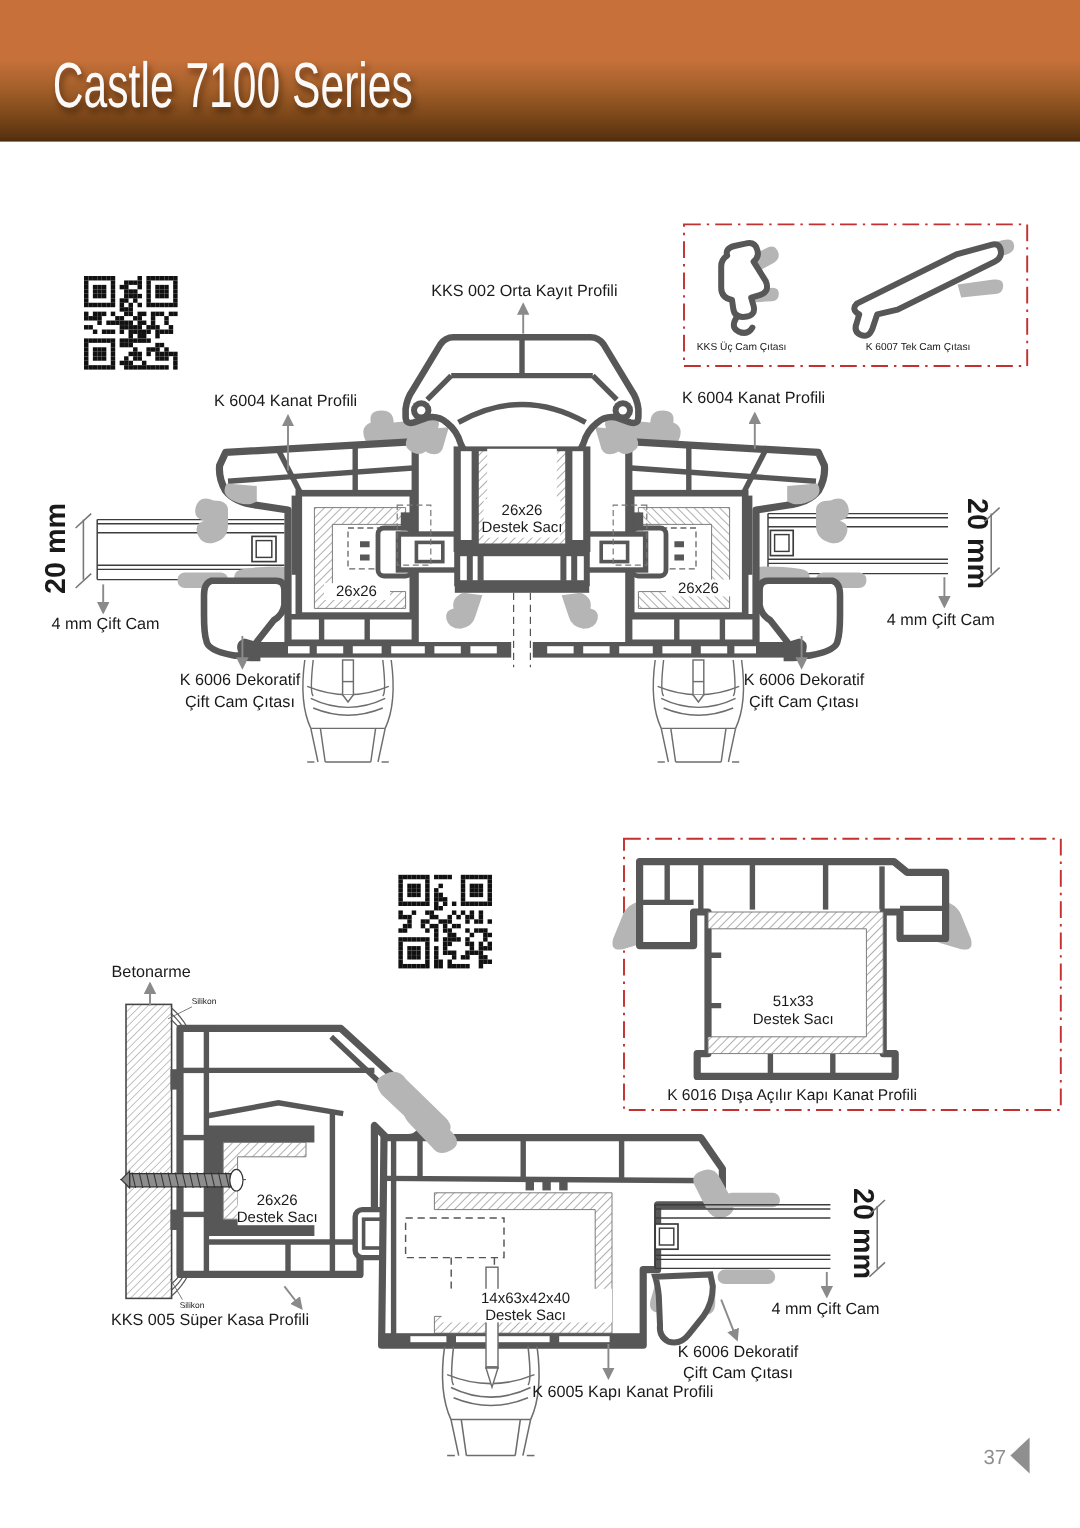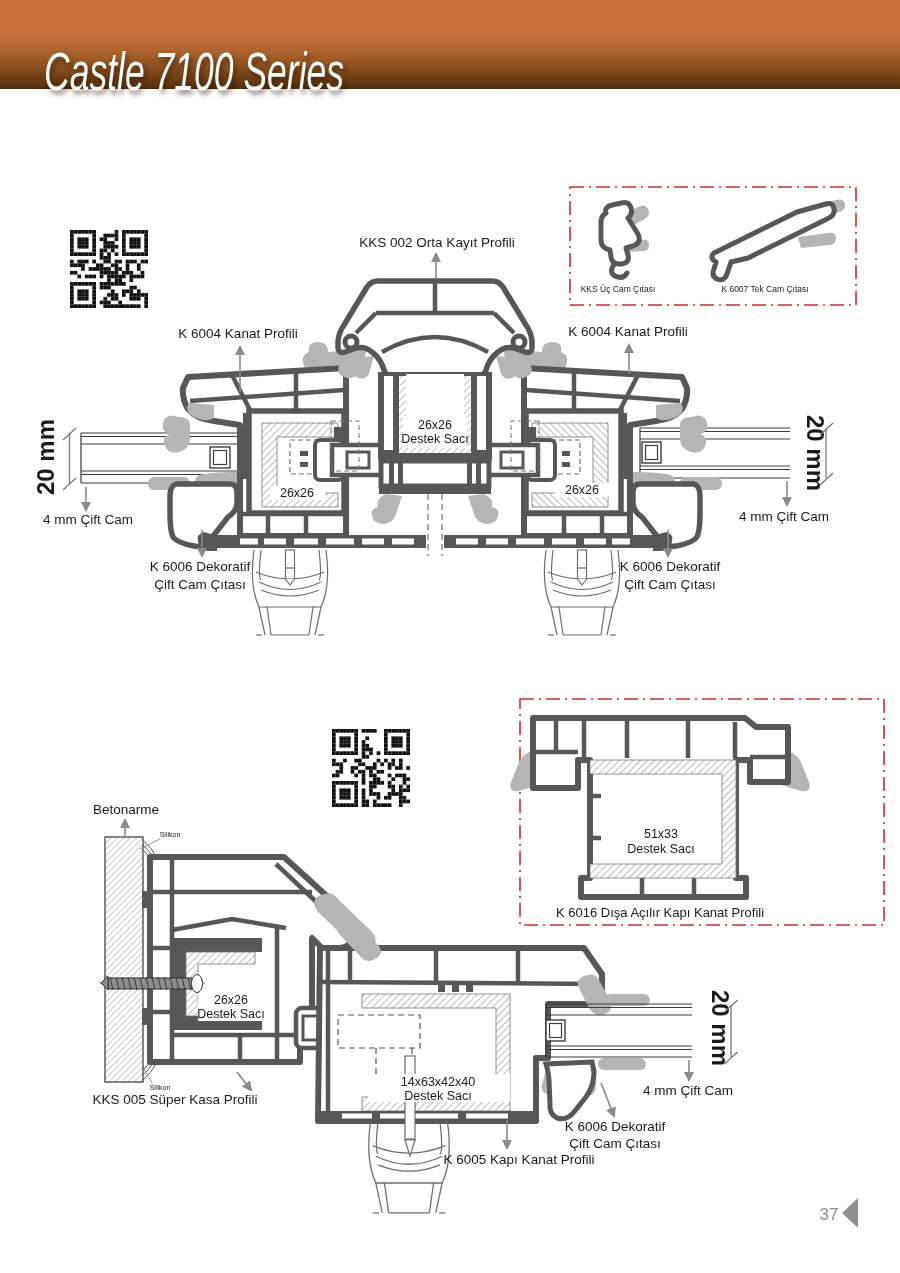--- a/index.html
+++ b/index.html
@@ -1,17 +1,17 @@
 <!DOCTYPE html>
 <html><head><meta charset="utf-8">
 <style>
 html,body{margin:0;padding:0;background:#fff;}
 #page{position:relative;width:900px;height:1273px;overflow:hidden;background:#fff;font-family:"Liberation Sans",sans-serif;}
-.hdr{position:absolute;top:0;left:0;width:900px;height:89px;
- background:linear-gradient(180deg,#c8703a 0%,#c7703a 42%,#a4602a 62%,#7c4719 82%,#59330f 97%,#4a2a0c 100%);font-style:italic;}
+.hdr{position:absolute;top:0;left:0;width:900px;height:118px;
+ background:linear-gradient(180deg,#c8703a 0%,#c7703a 42%,#a4602a 62%,#7c4719 82%,#59330f 97%,#4a2a0c 100%);}
 .hdr h1{margin:0;position:absolute;left:44px;top:41px;font-size:53px;font-weight:normal;color:#fbfaf8;
  white-space:nowrap;transform:scaleX(0.67);transform-origin:left top;text-shadow:3px 4px 6px rgba(40,18,4,0.55);}
 svg text{font-family:"Liberation Sans",sans-serif;}
 </style></head>
 <body>
 <div id="page">
 <div class="hdr">
       <h1>Castle 7100 Series</h1>
     </div>
 <svg width="900" height="1273" viewBox="0 0 900 1273" style="position:absolute;top:0;left:0">

